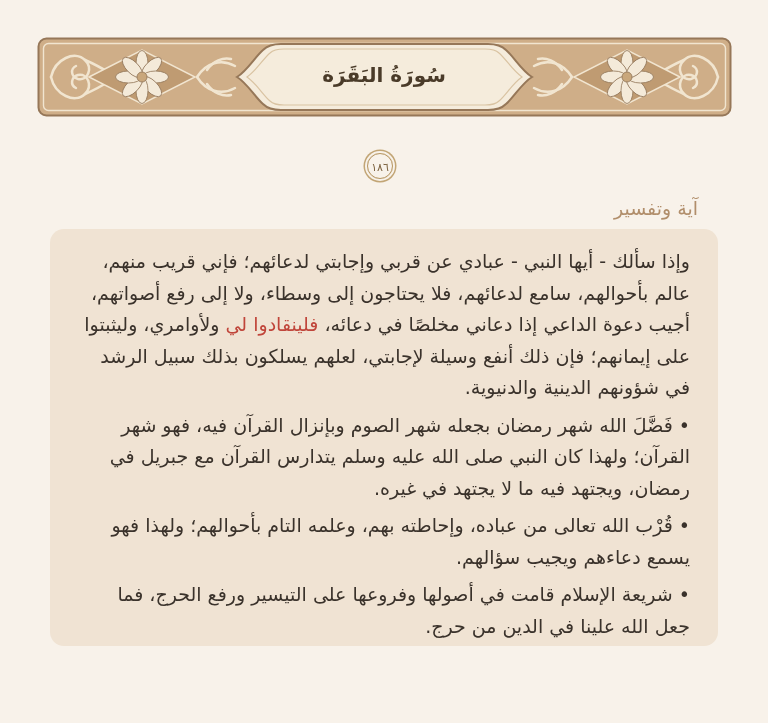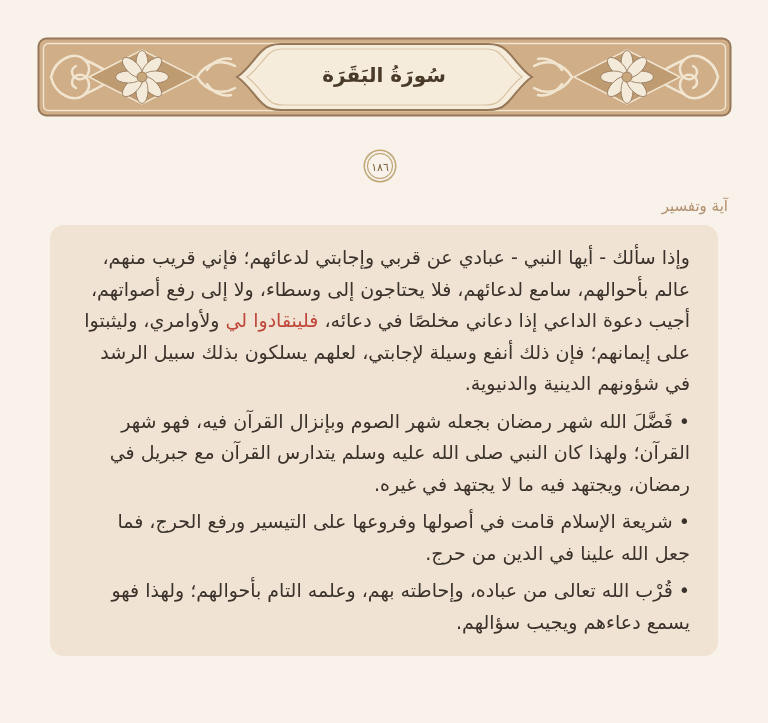--- a/index.html
+++ b/index.html
@@ -54,30 +54,30 @@
     border: 1.5px solid #b69561;
     box-shadow: 0 0 0 2px var(--page_bg), 0 0 0 3.5px #c2a575;
     font-size: 11px;
     color: #7d6340;
     margin: 0 12px 0 4px;
     vertical-align: -3px;
   }
   .section-label {
     direction: rtl;
     text-align: right;
-    margin: 14px 40px 10px 0;
+    margin: 14px 70px 10px 0;
     color: var(--label_tan);
-    font-size: 15px;
+    font-size: 19px;
   }
   .tafsir {
     width: 668px;
     margin: 0 auto;
     background: var(--box_bg);
     border-radius: 14px;
-    padding: 17px 28px 18px;
+    padding: 17px 28px 4px;
     direction: rtl;
     text-align: right;
     color: var(--text_dark);
     font-size: 19px;
     line-height: 1.66;
   }
   .tafsir p { margin: 0 0 6px; }
   .tafsir p:last-child { margin-bottom: 0; }
   .red { color: var(--accent_red); }
 </style>
@@ -132,17 +132,17 @@
   <div class="verse"><span class="medallion">
         <span>١٨٦</span>
       </span>
   </div>
 
   <div class="section-label">آية وتفسير</div>
 
   <div class="tafsir">
       <p><span>وإذا سألك - أيها النبي - عبادي عن قربي وإجابتي لدعائهم؛ فإني قريب منهم، عالم بأحوالهم، سامع لدعائهم، فلا يحتاجون إلى وسطاء، ولا إلى رفع أصواتهم، أجيب دعوة الداعي إذا دعاني مخلصًا في دعائه، </span><span class="red">فلينقادوا لي</span><span> ولأوامري، وليثبتوا على إيمانهم؛ فإن ذلك أنفع وسيلة لإجابتي، لعلهم يسلكون بذلك سبيل الرشد في شؤونهم الدينية والدنيوية.</span></p>
       <p><span>• </span><span>فَضَّلَ الله شهر رمضان بجعله شهر الصوم وبإنزال القرآن فيه، فهو شهر القرآن؛ ولهذا كان النبي صلى الله عليه وسلم يتدارس القرآن مع جبريل في رمضان، ويجتهد فيه ما لا يجتهد في غيره.</span></p>
+      <p><span>• </span><span>قُرْب الله تعالى من عباده، وإحاطته بهم، وعلمه التام بأحوالهم؛ ولهذا فهو يسمع دعاءهم ويجيب سؤالهم.</span></p>
       <p><span>• </span><span>شريعة الإسلام قامت في أصولها وفروعها على التيسير ورفع الحرج، فما جعل الله علينا في الدين من حرج.</span></p>
-      <p><span>• </span><span>قُرْب الله تعالى من عباده، وإحاطته بهم، وعلمه التام بأحوالهم؛ ولهذا فهو يسمع دعاءهم ويجيب سؤالهم.</span></p>
     </div>
 
 </div>
 
 </body></html>

